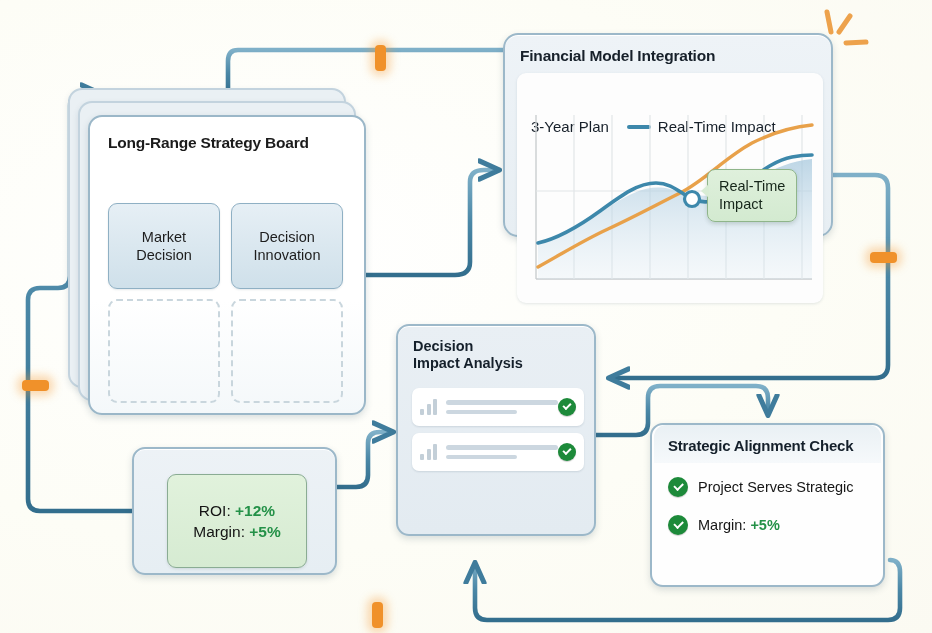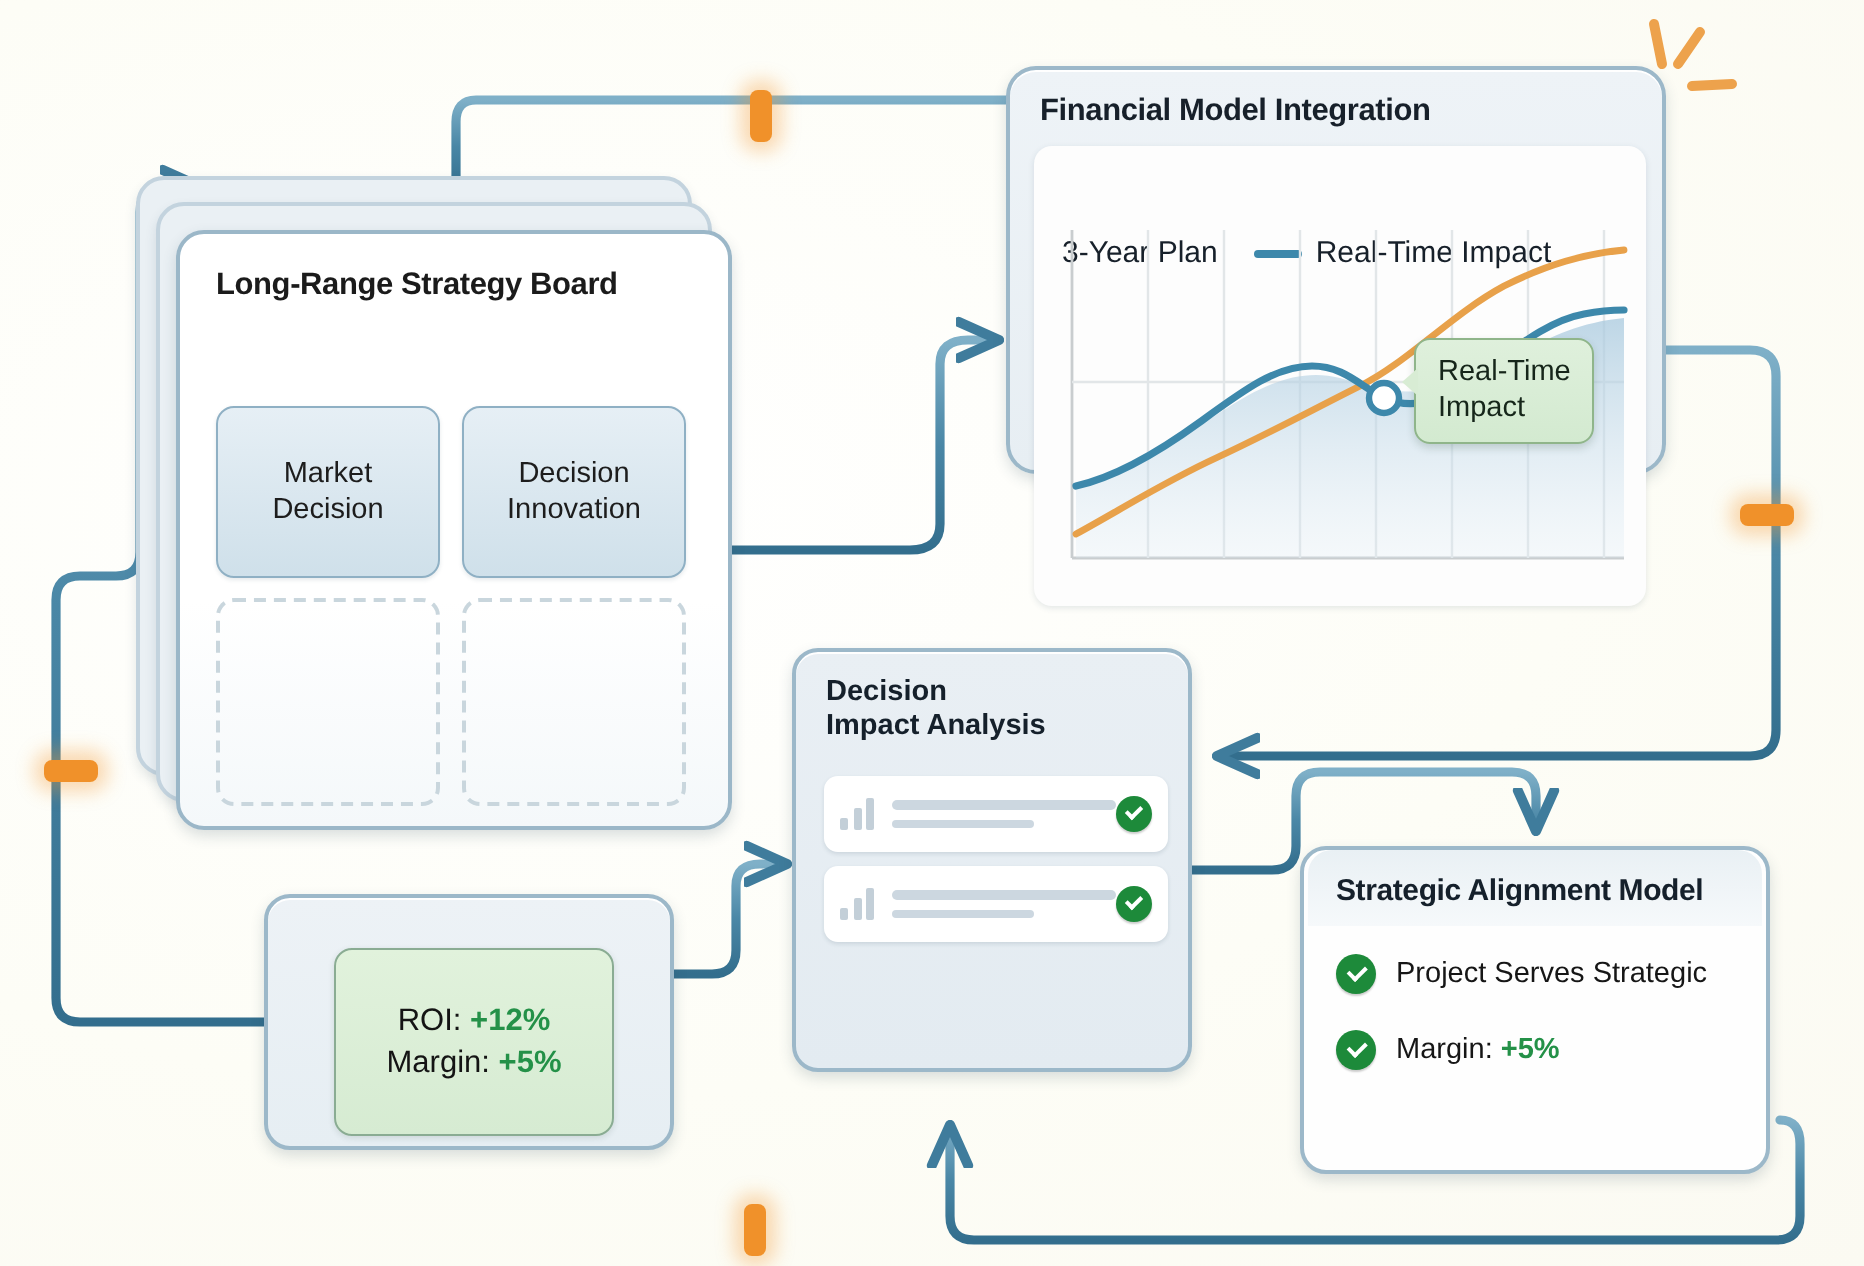--- a/index.html
+++ b/index.html
@@ -374,21 +374,21 @@
         <span></span>
           <span class="s2"></span>
       </span>
       <span class="tick"></span>
     </div>
 
   </div>
 
   <div class="card" id="align">
     <div class="band"></div>
-    <div class="title">Strategic Alignment Model</div>
+    <div class="title">Strategic Alignment Check</div>
 
     <div class="check-item" id="chk-1">
       <span class="tick"></span>
       <span>Project Serves Strategic</span>
     </div>
 
     <div class="check-item" id="chk-2">
       <span class="tick"></span>
       <span>
         <span>Margin:</span>

